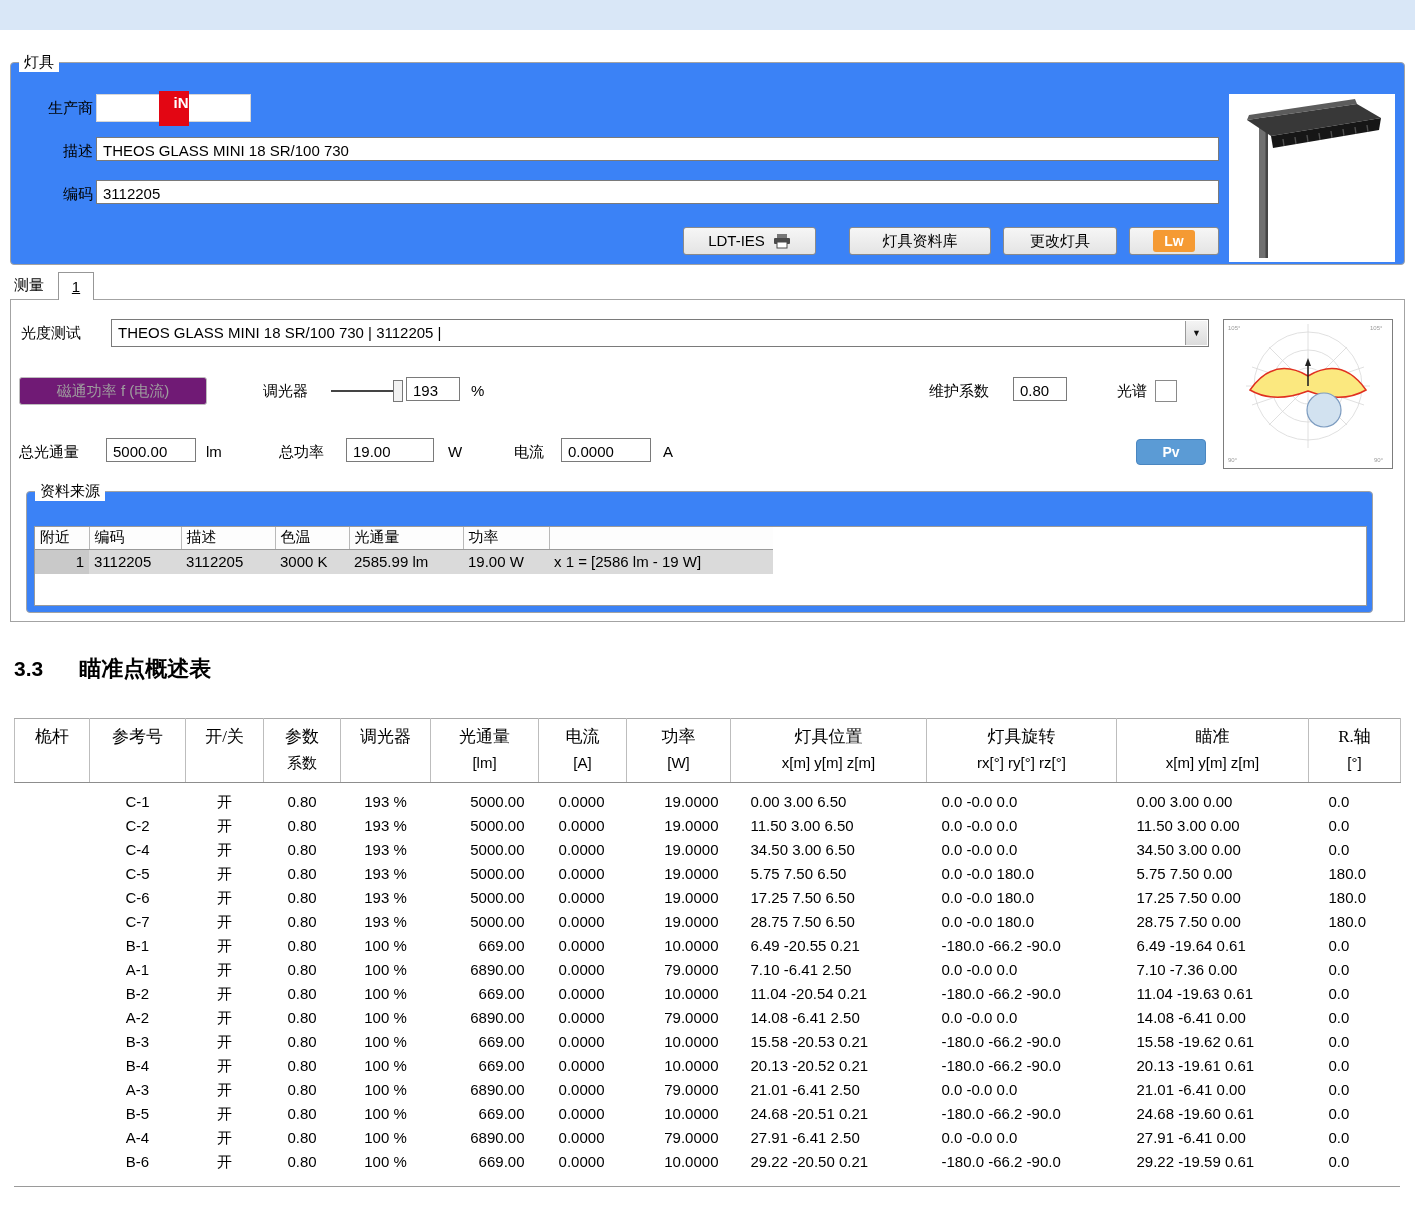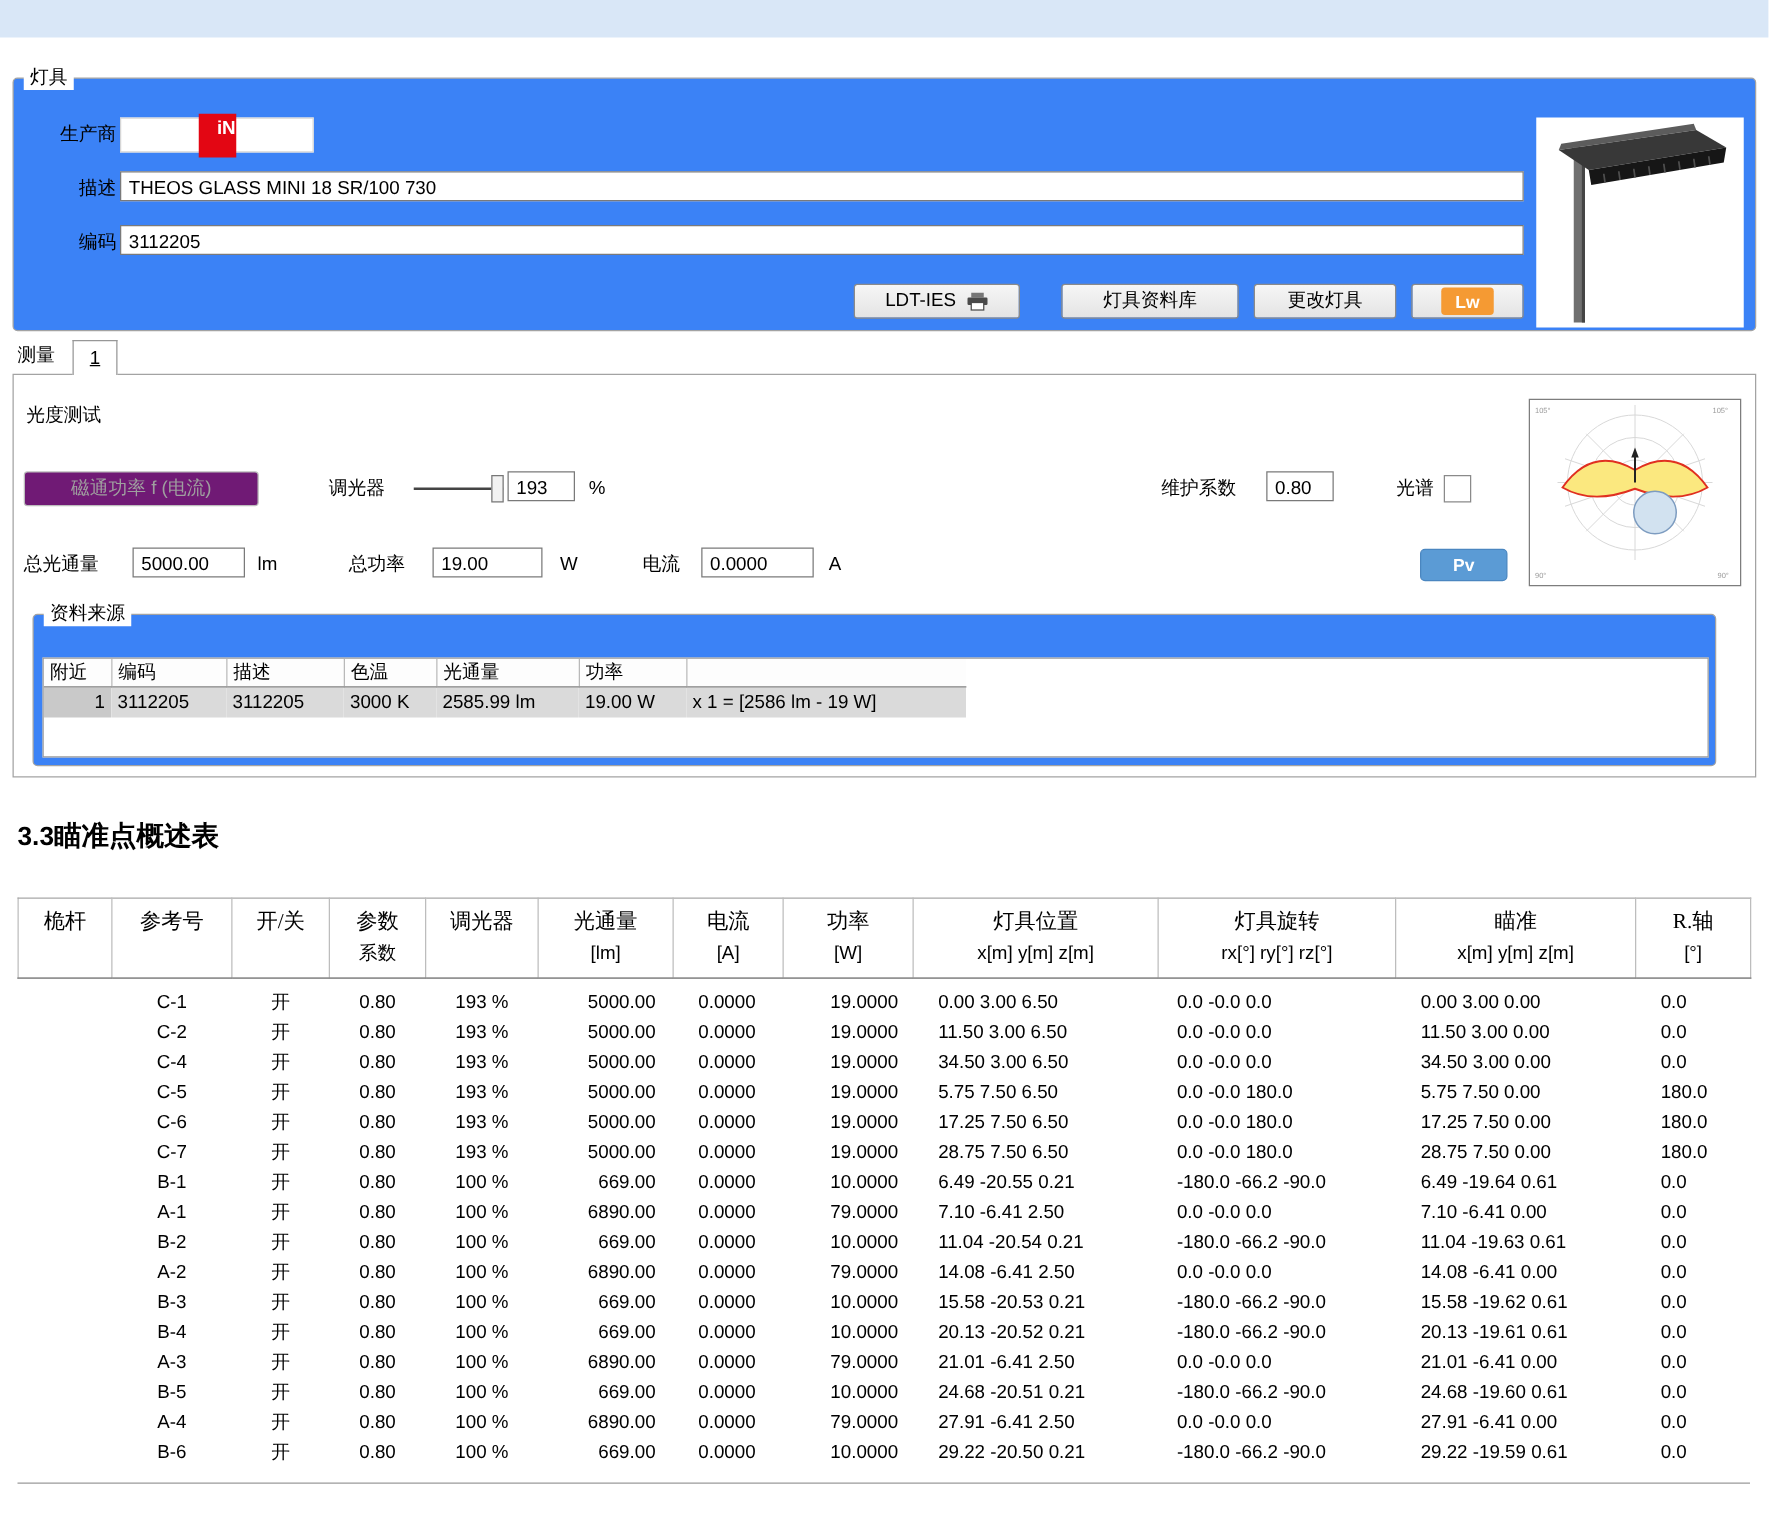--- a/index.html
+++ b/index.html
@@ -52,21 +52,21 @@
   table.src th:nth-child(1){width:54px} table.src th:nth-child(2){width:92px}
   table.src th:nth-child(3){width:94px} table.src th:nth-child(4){width:74px}
   table.src th:nth-child(5){width:114px} table.src th:nth-child(6){width:86px}
   table.src th:nth-child(7){width:224px}
   td.sc0,td.sc1,td.sc2,td.sc3,td.sc4,td.sc5,td.sc6 { background:#dadada; }
   td.sc0 { background:#c9c9c9; text-align:right; }
 
   
   .section-head { position:absolute; left:14px; top:654px; }
   .sec-num { font-size:21px; font-weight:bold; font-family:"Liberation Sans",sans-serif; }
-  .sec-title { font-size:22px; font-weight:600; font-family:Liberation Sans, sans-serif; }
+  .sec-title { font-size:22px; font-weight:600; font-family:Liberation Sans, sans-serif; margin-left:36px; }
 
   
   .big-wrap { position:absolute; left:14px; top:718px; width:1386px; border-bottom:1px solid #9a9a9a; padding-bottom:12px; }
   table.aiming { border-collapse:collapse; table-layout:fixed; width:1386px; }
   .c0{width:75px}.c1{width:96px}.c2{width:78px}.c3{width:77px}.c4{width:90px}.c5{width:108px}
   .c6{width:88px}.c7{width:104px}.c8{width:196px}.c9{width:190px}.c10{width:192px}.c11{width:92px}
   table.aiming th { font-weight:normal; border:1px solid #bdbdbd; border-top:1px solid #a8a8a8; border-bottom:1px solid #8d8d8d; vertical-align:top; padding:4px 2px 6px; text-align:center; white-space:nowrap; overflow:hidden; }
   .th-l1 { font-family:Liberation Serif, serif; font-size:17px; line-height:27px; min-height:27px; }
   .th-l2 { font-family:"Liberation Sans",sans-serif; font-size:15px; line-height:26px; min-height:26px; }
   table.aiming td { font-size:15px; height:24px; line-height:24px; padding:0; white-space:nowrap; overflow:hidden; }
@@ -139,20 +139,24 @@
     </div>
   </div>
 
   <div class="lbl" id="measure-lbl">测量</div>
   <div class="tab">
     <span class="u">1</span>
   </div>
 
   <div class="panel">
     <div class="lbl" style="left:10px;top:19px;">光度测试</div>
+    <div class="combobox">
+      <span class="combo-value">THEOS GLASS MINI 18 SR/100 730 | 3112205 |</span>
+      <span class="combo-arrow">▼</span>
+    </div>
 
     <div class="polarbox">
       <svg width="168" height="148" viewBox="0 0 168 148">
         <g stroke="#d8d8d8" fill="none" stroke-width="0.8">
           <circle cx="84" cy="66" r="18"></circle>
             <circle cx="84" cy="66" r="36"></circle>
             <circle cx="84" cy="66" r="54"></circle>
           <line x1="22" y1="66" x2="146" y2="66"></line>
             <line x1="84" y1="4" x2="84" y2="128"></line>
           <line x1="45" y1="27" x2="123" y2="105"></line>
@@ -409,21 +413,21 @@
             <td></td>
             <td>A-1</td>
             <td>开</td>
             <td>0.80</td>
             <td>100 %</td>
             <td>6890.00</td>
             <td>0.0000</td>
             <td>79.0000</td>
             <td>7.10 -6.41 2.50</td>
             <td>0.0 -0.0 0.0</td>
-            <td>7.10 -6.41 0.00</td>
+            <td>7.10 -7.36 0.00</td>
             <td>0.0</td>
           </tr>
           <tr>
             <td></td>
             <td>B-2</td>
             <td>开</td>
             <td>0.80</td>
             <td>100 %</td>
             <td>669.00</td>
             <td>0.0000</td>

